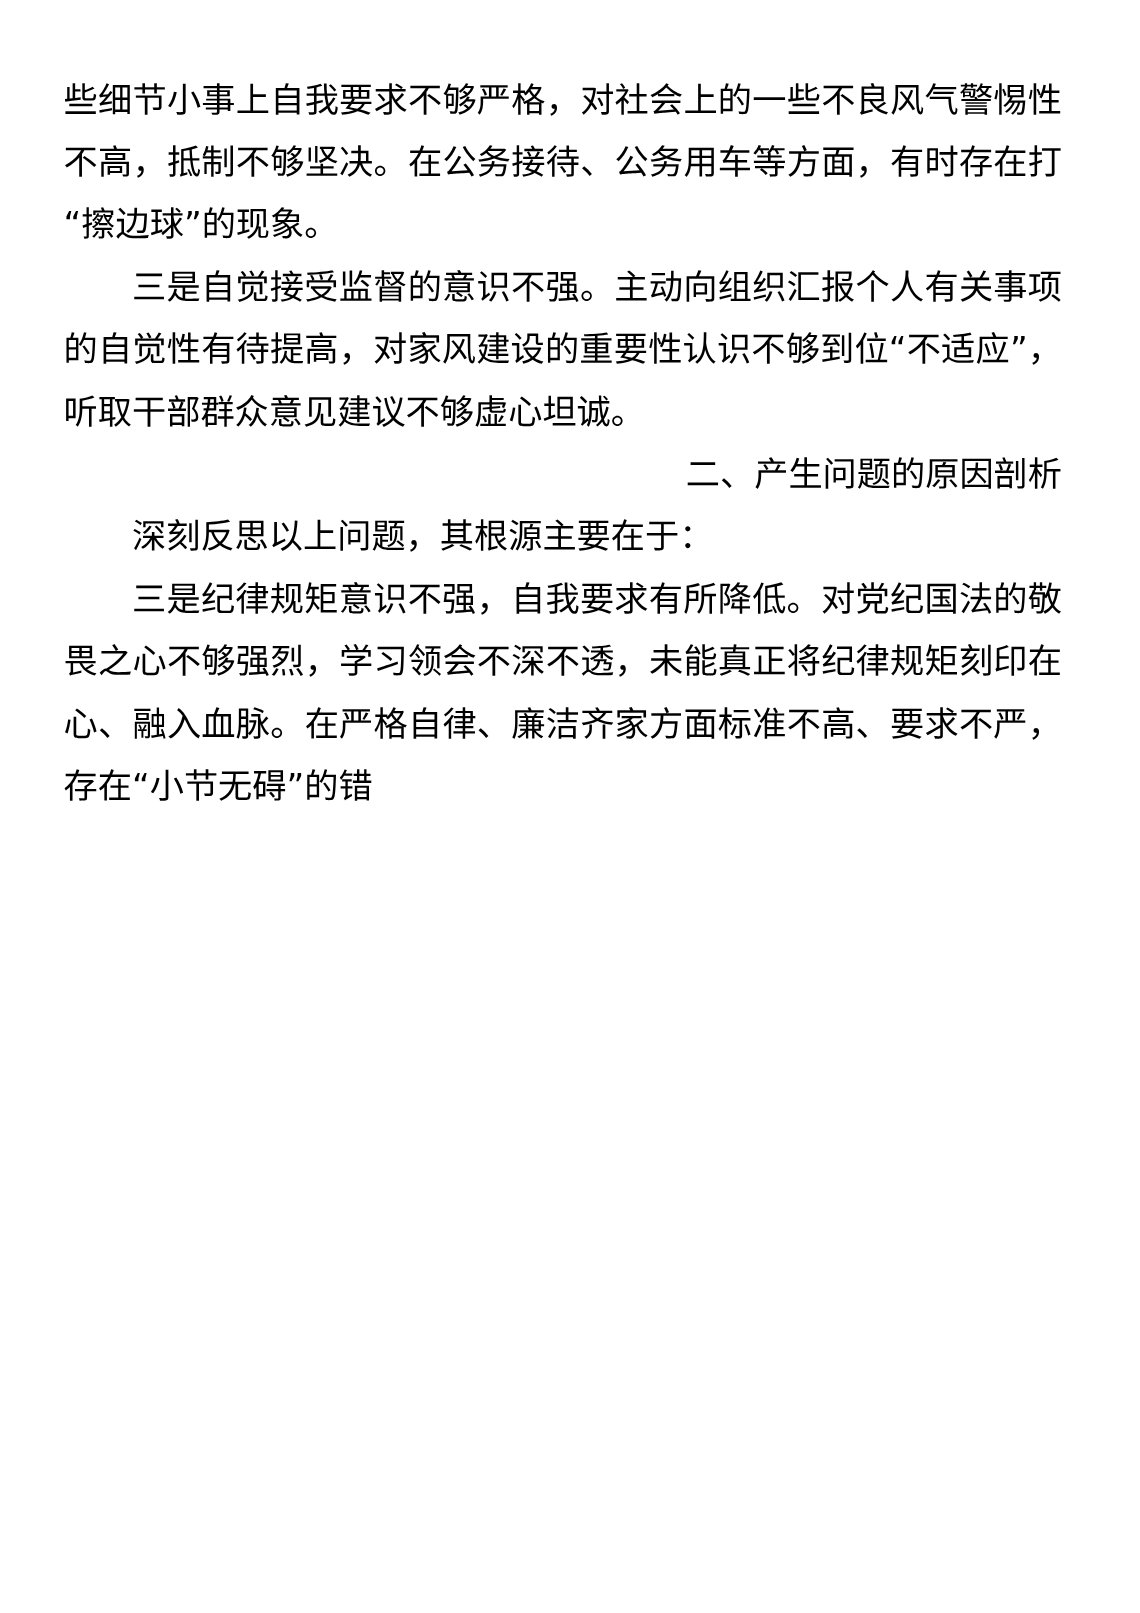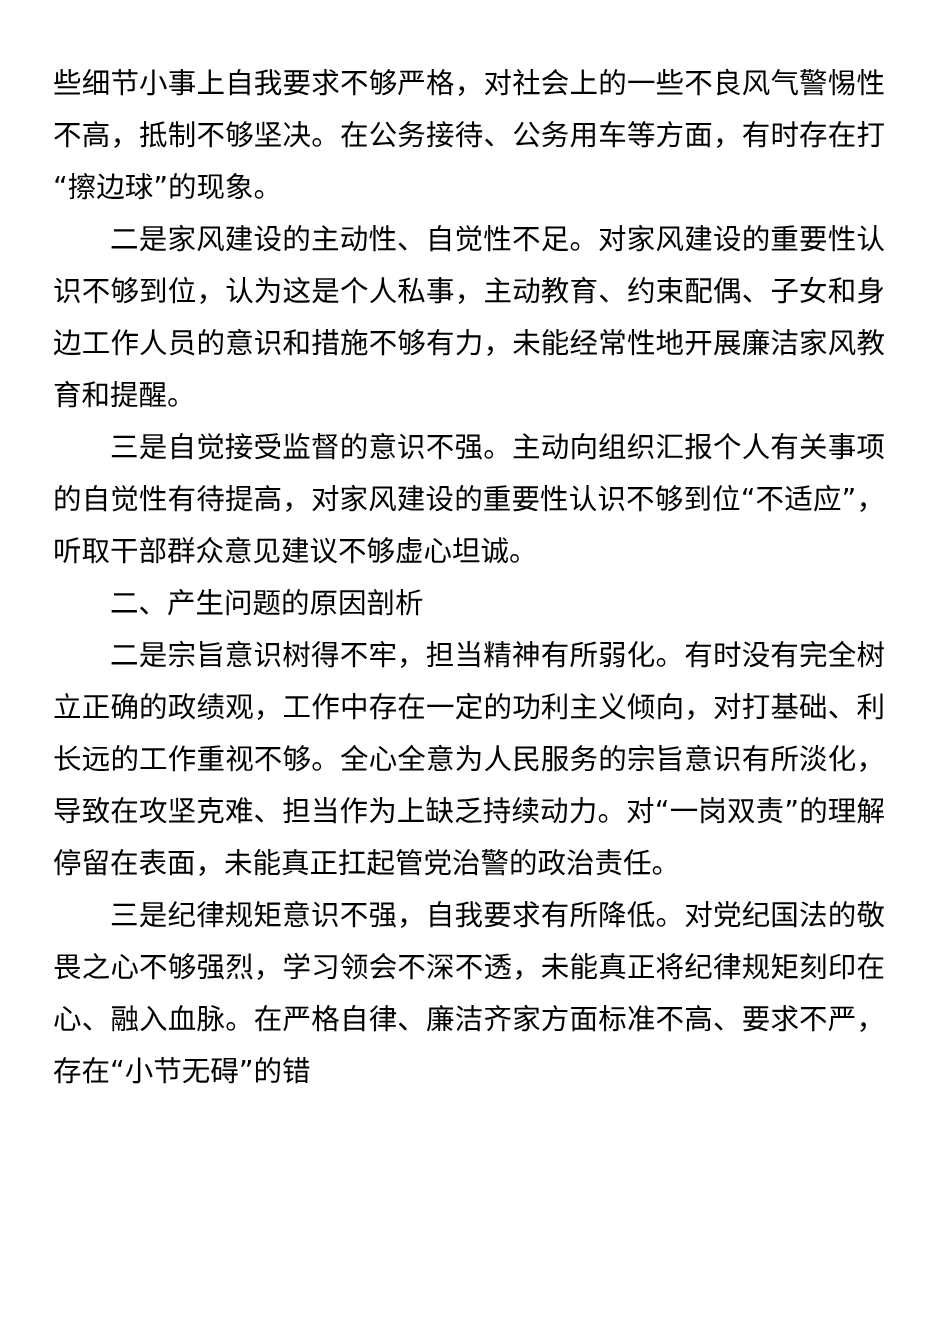--- a/index.html
+++ b/index.html
@@ -36,45 +36,44 @@
     -webkit-font-smoothing: antialiased;
   }
   .para.indent {
     text-indent: 57px;
   }
   .para.continuation {
     text-indent: 0;
   }
   .para.heading {
     text-indent: 57px;
-    text-align: left;
+    text-align: right;
   }
   .para.lead {
     text-indent: 57px;
     text-align: left;
   }
   .para.last-line {
     text-align: justify;
     text-justify: inter-ideograph;
   }
 </style>
 </head>
 <body>
 
 <div class="page">
   <div class="doc-body">
 
     <p class="para continuation">些细节小事上自我要求不够严格，对社会上的一些不良风气警惕性不高，抵制不够坚决。在公务接待、公务用车等方面，有时存在打“擦边球”的现象。</p>
 
-    <p class="para indent">二是家风建设的主动性、自觉性不足。对家风建设的重要性认识不够到位，认为这是个人私事，主动教育、约束配偶、子女和身边工作人员的意识和措施不够有力，未能经常性地开展廉洁家风教育和提醒。</p>
 
     <p class="para indent">三是自觉接受监督的意识不强。主动向组织汇报个人有关事项的自觉性有待提高，对家风建设的重要性认识不够到位“不适应”，听取干部群众意见建议不够虚心坦诚。</p>
 
     <p class="para heading">二、产生问题的原因剖析</p>
 
+    <p class="para lead">深刻反思以上问题，其根源主要在于：</p>
 
 
-    <p class="para indent">二是宗旨意识树得不牢，担当精神有所弱化。有时没有完全树立正确的政绩观，工作中存在一定的功利主义倾向，对打基础、利长远的工作重视不够。全心全意为人民服务的宗旨意识有所淡化，导致在攻坚克难、担当作为上缺乏持续动力。对“一岗双责”的理解停留在表面，未能真正扛起管党治警的政治责任。</p>
 
     <p class="para indent last-line">三是纪律规矩意识不强，自我要求有所降低。对党纪国法的敬畏之心不够强烈，学习领会不深不透，未能真正将纪律规矩刻印在心、融入血脉。在严格自律、廉洁齐家方面标准不高、要求不严，存在“小节无碍”的错</p>
 
   </div>
 </div>
 
 </body></html>

